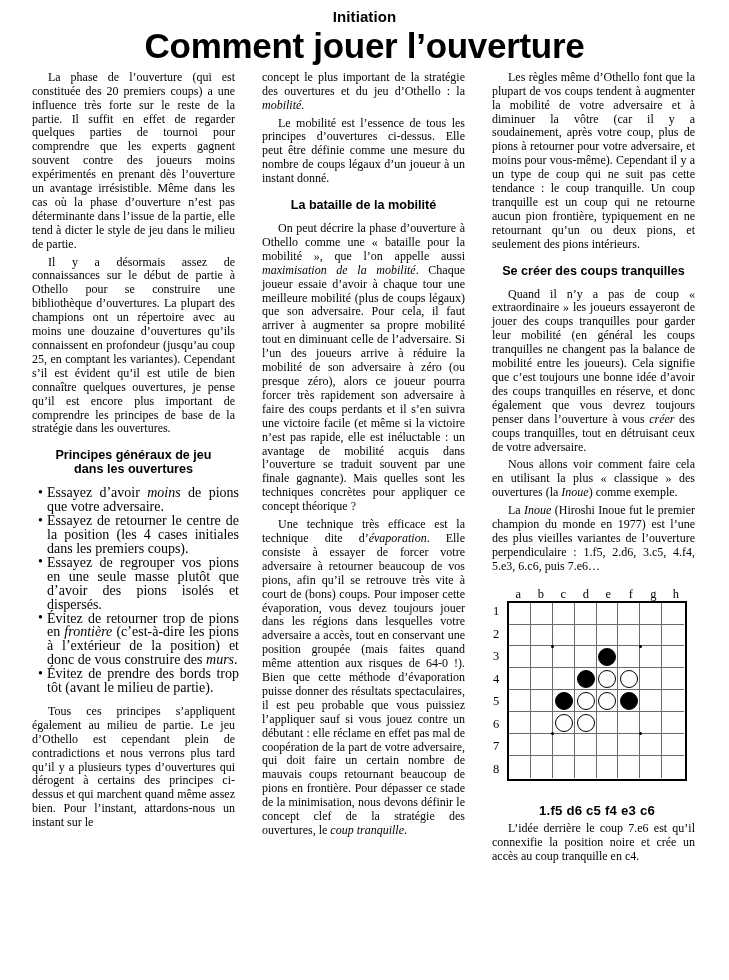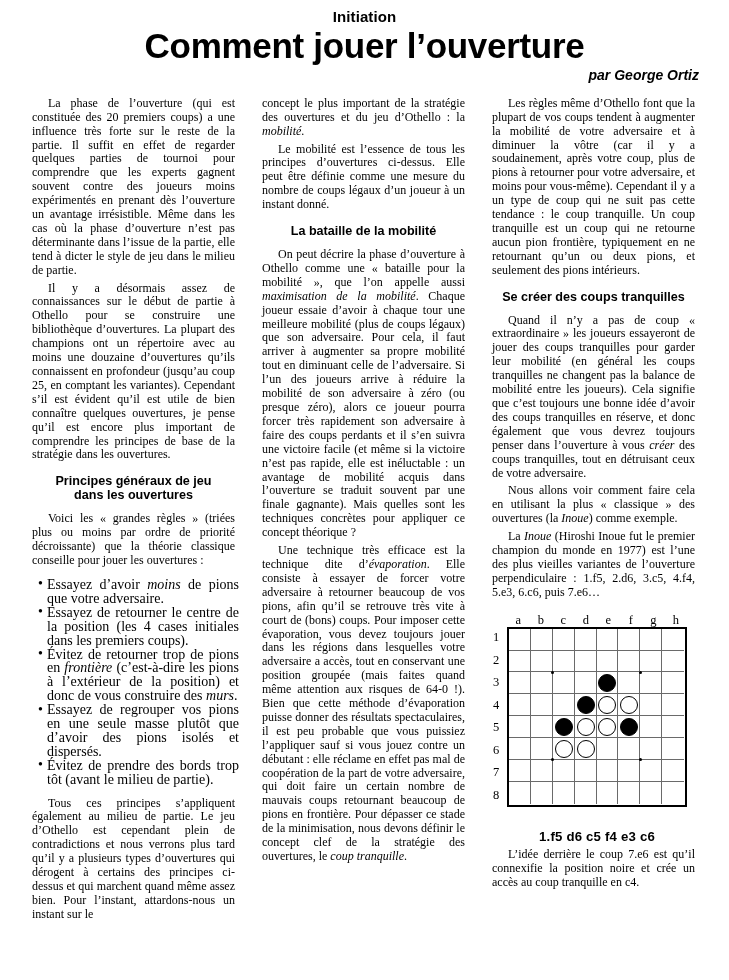--- a/index.html
+++ b/index.html
@@ -177,40 +177,38 @@
     letter-spacing: 0.2px;
   }
 </style>
 </head>
 <body>
 
 <div class="page">
 
   <div class="kicker">Initiation</div>
   <h1 class="headline">Comment jouer l’ouverture</h1>
-  <div class="byline">par George Ortiz</div>
 
   <div class="columns">
 
     <div class="col">
       <p>La phase de l’ouverture (qui est constituée des 20 premiers coups) a une influence très forte sur le reste de la partie. Il suffit en effet de regarder quelques parties de tournoi pour comprendre que les experts gagnent souvent contre des joueurs moins expérimentés en prenant dès l’ouverture un avantage irrésistible. Même dans les cas où la phase d’ouverture n’est pas déterminante dans l’issue de la partie, elle tend à dicter le style de jeu dans le milieu de partie.</p>
       <p>Il y a désormais assez de connaissances sur le début de partie à Othello pour se construire une bibliothèque d’ouvertures. La plupart des champions ont un répertoire avec au moins une douzaine d’ouvertures qu’ils connaissent en profondeur (jusqu’au coup 25, en comptant les variantes). Cependant s’il est évident qu’il est utile de bien connaître quelques ouvertures, je pense qu’il est encore plus important de comprendre les principes de base de la stratégie dans les ouvertures.</p>
 
       <div class="subhead">
         <span>Principes généraux de jeu</span><br>
         <span>dans les ouvertures</span>
       </div>
 
-      <p>Voici les « grandes règles » (triées plus ou moins par ordre de priorité décroissante) que la théorie classique conseille pour jouer les ouvertures :</p>
 
       <ul class="rules">
         <li><span>Essayez d’avoir </span><em>moins</em><span> de pions que votre adversaire.</span></li>
         <li><span>Essayez de retourner le centre de la position (les 4 cases initiales dans les premiers coups).</span></li>
+        <li><span>Essayez de regrouper vos pions en une seule masse plutôt que d’avoir des pions isolés et dispersés.</span></li>
         <li><span>Évitez de retourner trop de pions en </span><em>frontière</em><span> (c’est-à-dire les pions à l’extérieur de la position) et donc de vous construire des </span><em>murs</em><span>.</span></li>
-        <li><span>Essayez de regrouper vos pions en une seule masse plutôt que d’avoir des pions isolés et dispersés.</span></li>
         <li><span>Évitez de prendre des bords trop tôt (avant le milieu de partie).</span></li>
       </ul>
 
       <p>Tous ces principes s’appliquent également au milieu de partie. Le jeu d’Othello est cependant plein de contradictions et nous verrons plus tard qu’il y a plusieurs types d’ouvertures qui dérogent à certains des principes ci-dessus et qui marchent quand même assez bien. Pour l’instant, attardons-nous un instant sur le</p>
     </div>
 
     <div class="col">
       <p class="noindent"><span>concept le plus important de la stratégie des ouvertures et du jeu d’Othello : la </span><em>mobilité</em><span>.</span></p>
 
       <p>Le mobilité est l’essence de tous les principes d’ouvertures ci-dessus. Elle peut être définie comme une mesure du nombre de coups légaux d’un joueur à un instant donné.</p>

